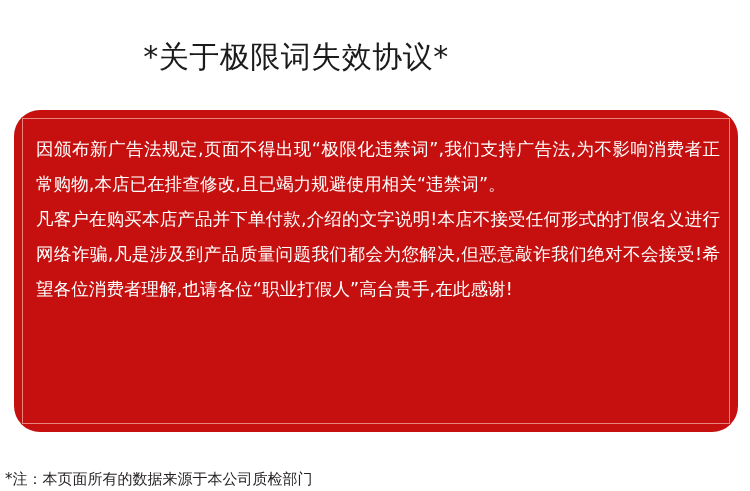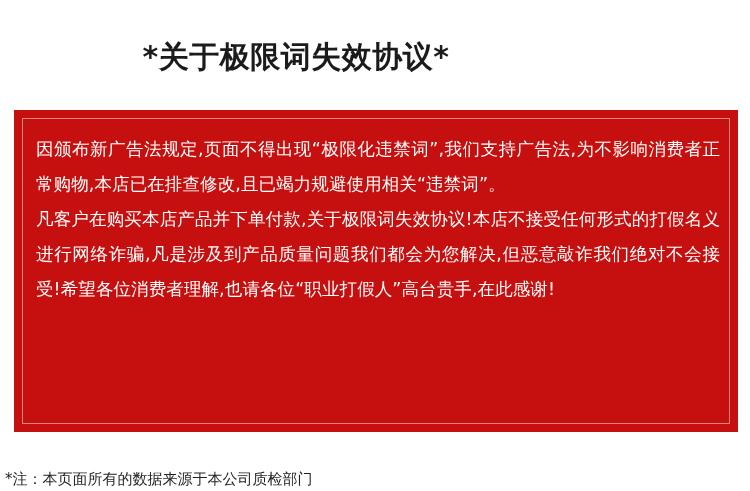--- a/index.html
+++ b/index.html
@@ -24,35 +24,36 @@
 
   
   .title {
     position: absolute;
     left: 0;
     top: 38px;
     width: 592px;
     text-align: center;
     font-size: 30px;
     line-height: 38px;
-    font-weight: 700;
+    font-weight: 400;
     color: #1b1b1b;
     letter-spacing: 0.5px;
     white-space: nowrap;
   }
 
   
   .notice-panel {
     position: absolute;
     left: 14px;
     top: 110px;
     width: 724px;
     height: 322px;
     background: #c5100f;
     box-sizing: border-box;
+    border-radius: 26px;
   }
 
   
   .notice-panel-inner-border {
     position: absolute;
     left: 8px;
     top: 8px;
     right: 8px;
     bottom: 8px;
     border: 1px solid #e8847e;
@@ -98,19 +99,19 @@
 
 <div id="page">
 
   <div class="title">*关于极限词失效协议*</div>
 
   <div class="notice-panel">
     <div class="notice-panel-inner-border"></div>
 
     <div class="notice-body">
       <p class="notice-para">因颁布新广告法规定,页面不得出现“极限化违禁词”,我们支持广告法,为不影响消费者正常购物,本店已在排查修改,且已竭力规避使用相关“违禁词”。</p>
-      <p class="notice-para">凡客户在购买本店产品并下单付款,关于极限词失效协议!本店不接受任何形式的打假名义进行网络诈骗,凡是涉及到产品质量问题我们都会为您解决,但恶意敲诈我们绝对不会接受!希望各位消费者理解,也请各位“职业打假人”高台贵手,在此感谢!</p>
+      <p class="notice-para">凡客户在购买本店产品并下单付款,介绍的文字说明!本店不接受任何形式的打假名义进行网络诈骗,凡是涉及到产品质量问题我们都会为您解决,但恶意敲诈我们绝对不会接受!希望各位消费者理解,也请各位“职业打假人”高台贵手,在此感谢!</p>
     </div>
   </div>
 
   <div class="footer-note">*注：本页面所有的数据来源于本公司质检部门</div>
 
 </div>
 
 </body></html>

